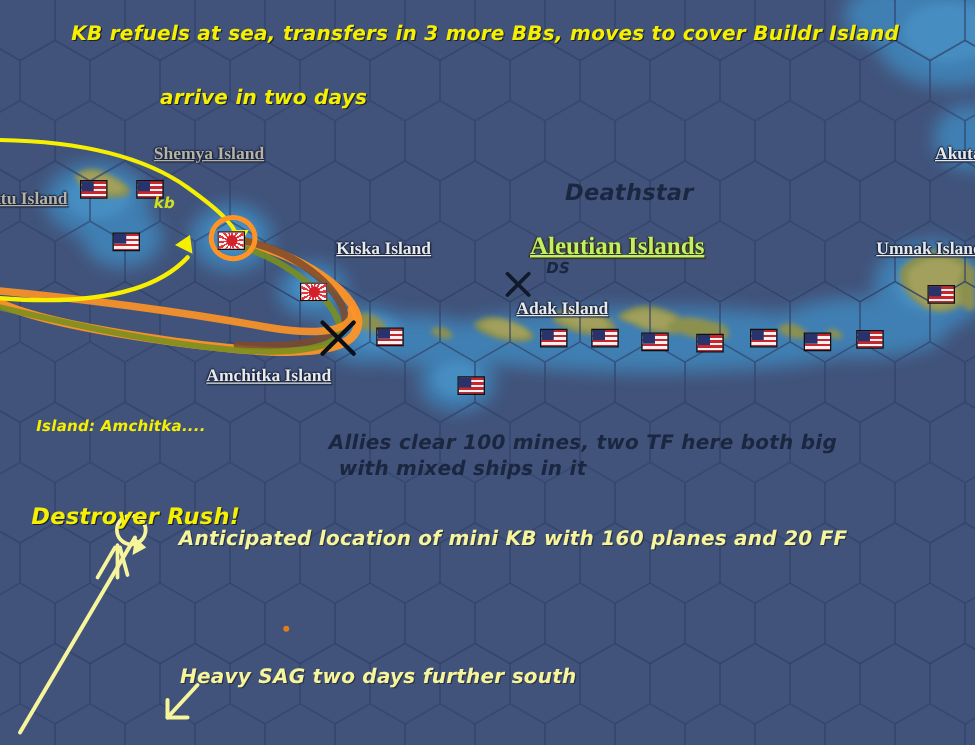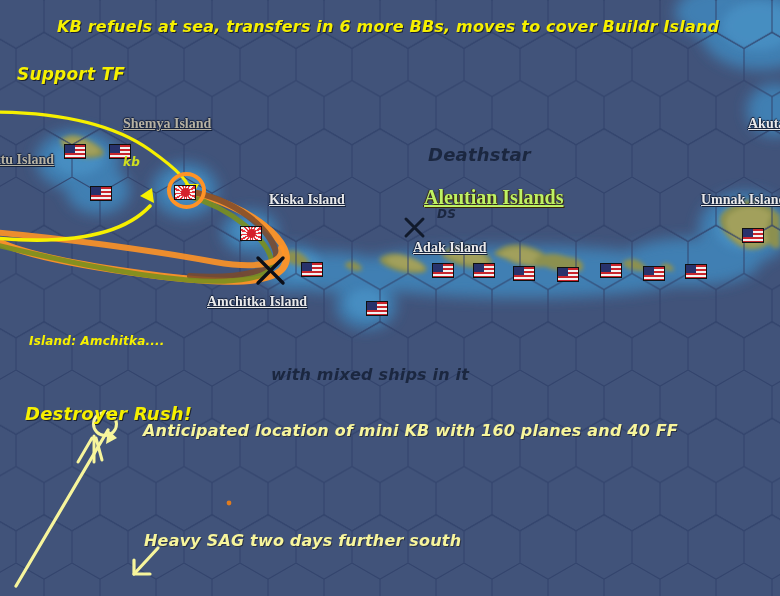--- a/index.html
+++ b/index.html
@@ -255,41 +255,42 @@
   <div class="chit us" style="left:557px; top:267px;"></div>
   <div class="chit us" style="left:600px; top:263px;"></div>
   <div class="chit us" style="left:643px; top:266px;"></div>
   <div class="chit us" style="left:685px; top:264px;"></div>
   <div class="chit us" style="left:366px; top:301px;"></div>
   <div class="chit us" style="left:742px; top:228px;"></div>
 
   <div class="lbl isl-lbl dim" style="left:-4px;  top:152px;">ttu Island</div>
   <div class="lbl isl-lbl dim" style="left:123px; top:116px;">Shemya Island</div>
   <div class="lbl isl-lbl" style="left:245px; top:192px;margin-left:24px;">Kiska Island</div>
-  <div class="lbl isl-lbl" style="left:165px; top:294px;margin-left:42px;">Amchitka Island</div>
+  <div class="lbl isl-lbl" style="left:165px; top:294px;">Amchitka Island</div>
   <div class="lbl isl-lbl" style="left:396px; top:240px;margin-left:17px;">Adak Island</div>
   <div class="lbl isl-lbl" style="left:701px; top:192px;text-align:right;">Umnak Island</div>
   <div class="lbl isl-lbl" style="left:748px; top:116px;">Akutan</div>
   <div class="lbl isl-lbl gold" style="left:424px; top:186px;">Aleutian Islands</div>
 
-  <div class="lbl ann yellow" style="left:57px; top:17px; font-size:16px; text-shadow:1px 1px 0 #1b2233;">KB refuels at sea, transfers in 6 more BBs, moves to cover Buildr Island</div>
-
-  <div class="lbl ann yellow" style="left:17px; top:64px; font-size:17px; text-shadow:1px 1px 0 #1b2233;">Support TF</div>
-
+  <div class="lbl ann yellow" style="left:57px; top:17px; font-size:16px; text-shadow:1px 1px 0 #1b2233;">KB refuels at sea, transfers in 3 more BBs, moves to cover Buildr Island</div>
+
+
+  <div class="lbl ann yellow" style="left:128px; top:68px; font-size:16px; text-shadow:1px 1px 0 #1b2233;">arrive in two days</div>
 
   <div class="lbl ann greenyellow" style="left:123px; top:155px; font-size:12px;">kb</div>
 
-  <div class="lbl ann dark" style="left:428px; top:144px; font-size:18px;">Deathstar</div>
+  <div class="lbl ann dark" style="left:452px; top:144px; font-size:18px;">Deathstar</div>
 
   <div class="lbl ann dark" style="left:437px; top:207px; font-size:12px;">DS</div>
 
   <div class="lbl ann yellow" style="left:29px; top:334px; font-size:12px;">Island:  Amchitka....</div>
 
+  <div class="lbl ann dark" style="left:263px; top:344px; font-size:16px;">Allies clear 100 mines, two TF here both big</div>
 
   <div class="lbl ann dark" style="left:271px; top:365px; font-size:16px;">with mixed ships in it</div>
 
   <div class="lbl ann yellow" style="left:25px; top:370px; font-size:18px; text-shadow:1px 1px 0 #1b2233;margin-top:33px;">Destroyer Rush!</div>
 
-  <div class="lbl ann paleyellow" style="left:143px; top:421px; font-size:16px; text-shadow:1px 1px 0 #2a3246;">Anticipated location of mini KB with 160 planes and 40 FF</div>
+  <div class="lbl ann paleyellow" style="left:143px; top:421px; font-size:16px; text-shadow:1px 1px 0 #2a3246;">Anticipated location of mini KB with 160 planes and 20 FF</div>
 
   <div class="lbl ann paleyellow" style="left:144px; top:531px; font-size:16px; text-shadow:1px 1px 0 #2a3246;">Heavy SAG two days further south</div>
 
 </div>
 
 </body></html>

